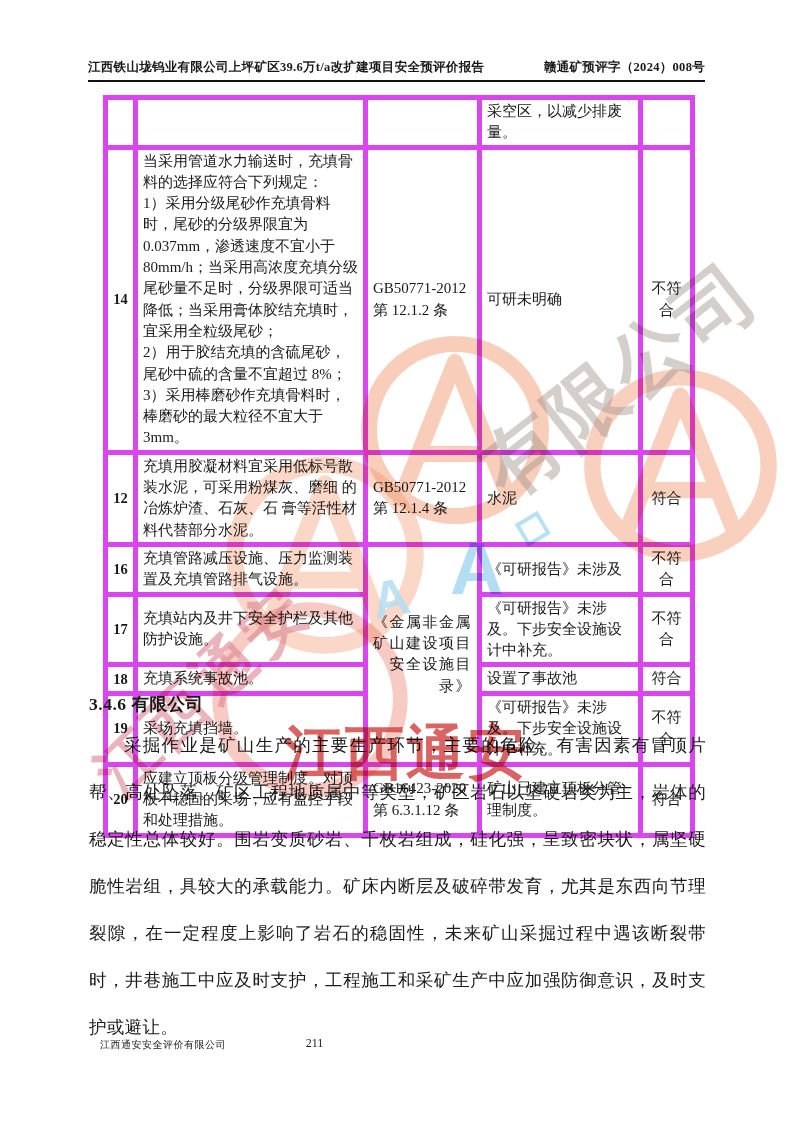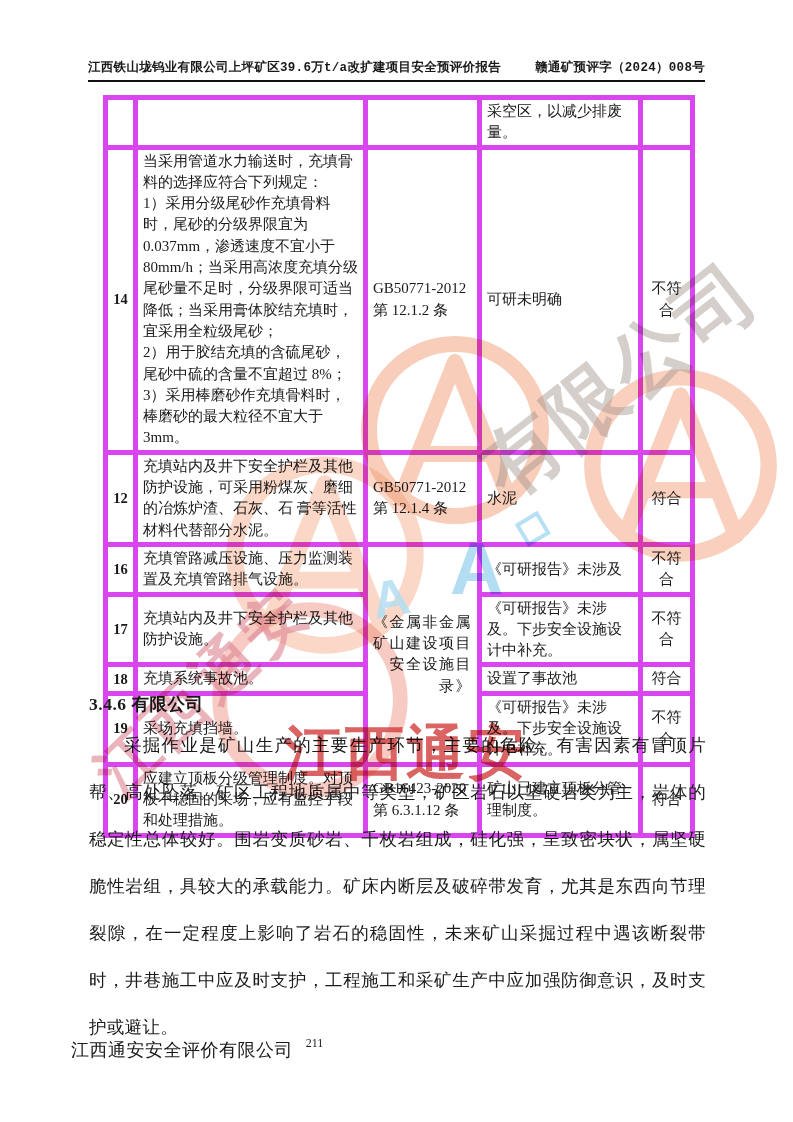--- a/index.html
+++ b/index.html
@@ -5,21 +5,21 @@
   html,body{margin:0;padding:0;}
   body{
     width:793px;height:1122px;position:relative;background:#ffffff;overflow:hidden;
     font-family:"Liberation Serif","DejaVu Serif",serif;color:#1a1a1a;
   }
   
   .header{
     position:absolute;left:88px;top:50px;width:617px;height:26px;
     display:flex;justify-content:space-between;align-items:flex-end;
     border-bottom:2px solid #111;padding-bottom:4px;
-    font-size:12.5px;font-weight:bold;letter-spacing:.3px;white-space:nowrap;font-family:Liberation Mono, monospace;
+    font-size:12.5px;font-weight:bold;letter-spacing:.3px;white-space:nowrap;
   }
   
   table.checklist{
     position:absolute;left:103px;top:95px;width:587px;
     border-collapse:collapse;table-layout:fixed;
     font-size:15px;line-height:1.42;
   }
   table.checklist,table.checklist td{border:5px solid #d946ef;}
   table.checklist{border-width:2px;}
   table.checklist td{padding:1px 5px;vertical-align:middle;overflow:hidden;}
@@ -31,21 +31,21 @@
   td.res{text-align:center;padding:1px 3px;}
   
   .section-heading{
     position:absolute;left:89px;top:692px;font-size:17.5px;font-weight:bold;letter-spacing:.5px;
   }
   .body-paragraph{
     position:absolute;left:89px;top:722px;width:617px;
     font-size:17.5px;line-height:47px;text-align:justify;text-indent:2em;letter-spacing:.3px;
   }
   
-  .footer-company{position:absolute;left:71px;top:1038px;font-size:18px;letter-spacing:.5px;}
+  .footer-company{position:absolute;left:100px;top:1038px;font-size:10px;letter-spacing:.5px;}
   .footer-page{position:absolute;left:0;top:1036px;width:629px;text-align:center;font-size:12px;}
   
   .wm-layer{position:absolute;inset:0;pointer-events:none;mix-blend-mode:multiply;z-index:5;}
   .wm-seal{position:absolute;opacity:.42;}
   .wm-seal svg{display:block;}
   .wm-text{position:absolute;font-weight:bold;white-space:nowrap;}
   .wm-red{left:284px;top:714px;font-size:59px;color:#d24242;opacity:.82;letter-spacing:2px;}
   .wm-pink{left:106px;top:742px;font-size:62px;color:#dd8795;opacity:.62;letter-spacing:5px;
            transform:rotate(-44deg);transform-origin:0 50%;}
   .wm-company{left:492px;top:428px;font-size:78px;color:#a3948e;opacity:.45;letter-spacing:3px;
@@ -85,21 +85,21 @@
 1）采用分级尾砂作充填骨料时，尾砂的分级界限宜为 0.037mm，渗透速度不宜小于 80mm/h；当采用高浓度充填分级尾砂量不足时，分级界限可适当降低；当采用膏体胶结充填时，宜采用全粒级尾砂；
 2）用于胶结充填的含硫尾砂，尾砂中硫的含量不宜超过 8%；
 3）采用棒磨砂作充填骨料时，棒磨砂的最大粒径不宜大于 3mm。</td>
     <td class="std">GB50771-2012
 第 12.1.2 条</td>
     <td class="find">可研未明确</td>
     <td class="res">不符合</td>
   </tr>
   <tr style="height:83px">
     <td class="num">12</td>
-    <td class="item">充填站内及井下安全护栏及其他防护设施，可采用粉煤灰、磨细 的冶炼炉渣、石灰、石 膏等活性材料代替部分水泥。</td>
+    <td class="item">充填用胶凝材料宜采用低标号散装水泥，可采用粉煤灰、磨细 的冶炼炉渣、石灰、石 膏等活性材料代替部分水泥。</td>
     <td class="std">GB50771-2012
 第 12.1.4 条</td>
     <td class="find">水泥</td>
     <td class="res">符合</td>
   </tr>
   <tr style="height:43px">
     <td class="num">16</td>
     <td class="item">充填管路减压设施、压力监测装置及充填管路排气设施。</td>
     <td class="std std-merged" rowspan="4">《金属非金属矿山建设项目安全设施目录》</td>
     <td class="find">《可研报告》未涉及</td>

